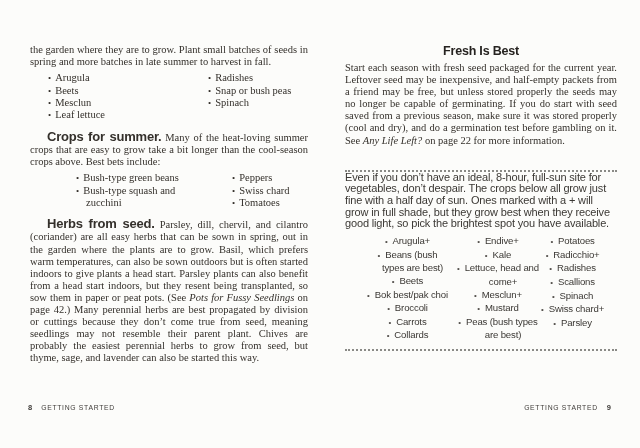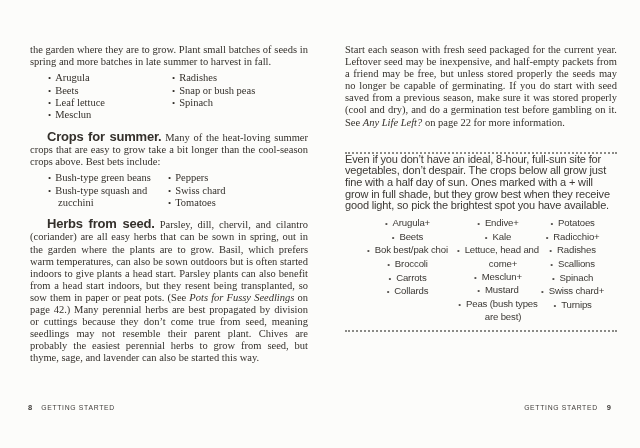--- a/index.html
+++ b/index.html
@@ -25,38 +25,38 @@
   .indent { text-indent: 17px; }
   .lead-in {
     font-family: "Liberation Sans", sans-serif;
     font-weight: bold;
     font-size: 13px;
     letter-spacing: -0.2px;
   }
   .xref { font-style: italic; }
 
   
-  .cols { display: flex; margin: 4px 0 9px 18px; }
+  .cols { display: flex; margin: 4px 0 9px 18px; gap: 36px; }
   .cols ul {
     list-style: none;
     margin: 0; padding: 0;
     font-size: 10.5px;
     line-height: 12.4px;
   }
   .cols ul li {
     padding-left: 10px;
     text-indent: -10px;
   }
   .cols ul li::before {
     content: "\2022";
     font-size: 9px;
     padding-right: 4px;
   }
   #cool-list .col-1 { width: 124px; }
-  #summer-list .col-1 { width: 120px; }
+  #summer-list .col-1 { width: 120px; margin-left: 28px; }
 
   
   .box-title {
     font-family: "Liberation Sans", sans-serif;
     font-weight: bold;
     font-size: 12.5px;
     text-align: center;
     color: #262320;
     margin: 0 0 4px 0;
     letter-spacing: -0.2px;
@@ -131,22 +131,22 @@
 
 <div class="page" id="left-page">
   <div style="height:44px"></div>
 
   <p class="serif-body">the garden where they are to grow. Plant small batches of seeds in spring and more batches in late summer to harvest in fall.</p>
 
   <div class="cols" id="cool-list">
     <ul class="col-1">
         <li>Arugula</li>
         <li>Beets</li>
+        <li>Mesclun</li>
         <li>Leaf lettuce</li>
-        <li>Mesclun</li>
       </ul>
     <ul class="col-2">
         <li>Radishes</li>
         <li>Snap or bush peas</li>
         <li>Spinach</li>
       </ul>
   </div>
 
   <p class="serif-body indent">
     <span class="lead-in">Crops for summer.</span><span> Many of the heat-loving summer crops that are easy to grow take a bit longer than the cool-season crops above. Best bets include:</span>
@@ -169,34 +169,36 @@
   </p>
 
   <div class="footer" id="left-footer">
     <span class="pagenum">8</span><span class="label">GETTING STARTED</span>
   </div>
 </div>
 
 <div class="page" id="right-page">
   <div style="height:44px"></div>
 
+  <h2 class="box-title">Fresh Is Best</h2>
 
   <p class="serif-body">
     <span>Start each season with fresh seed packaged for the current year. Leftover seed may be inexpensive, and half-empty packets from a friend may be free, but unless stored properly the seeds may no longer be capable of germinating. If you do start with seed saved from a previous season, make sure it was stored properly (cool and dry), and do a germination test before gambling on it. See </span><span class="xref">Any Life Left?</span><span> on page 22 for more information.</span>
   </p>
 
   <div style="height:23px"></div>
   <hr class="dotted-rule">
 
 
   <p class="sans-body">Even if you don’t have an ideal, 8-hour, full-sun site for vegetables, don’t despair. The crops below all grow just fine with a half day of sun. Ones marked with a + will grow in full shade, but they grow best when they receive good light, so pick the brightest spot you have available.</p>
 
   <div class="shade-cols">
     <ul class="col-1">
         <li>Arugula+</li>
+        <li>Beans (bush types are best)</li>
         <li>Beets</li>
         <li>Bok best/pak choi</li>
         <li>Broccoli</li>
         <li>Carrots</li>
         <li>Collards</li>
       </ul>
     <ul class="col-2">
         <li>Endive+</li>
         <li>Kale</li>
         <li>Lettuce, head and come+</li>
@@ -204,21 +206,21 @@
         <li>Mustard</li>
         <li>Peas (bush types are best)</li>
       </ul>
     <ul class="col-3">
         <li>Potatoes</li>
         <li>Radicchio+</li>
         <li>Radishes</li>
         <li>Scallions</li>
         <li>Spinach</li>
         <li>Swiss chard+</li>
-        <li>Turnips</li>
+        <li>Parsley</li>
       </ul>
   </div>
 
   <div class="spacer-sm"></div>
   <hr class="dotted-rule">
 
   <div class="footer" id="right-footer">
     <span class="label">GETTING STARTED</span><span class="pagenum">9</span>
   </div>
 </div>

